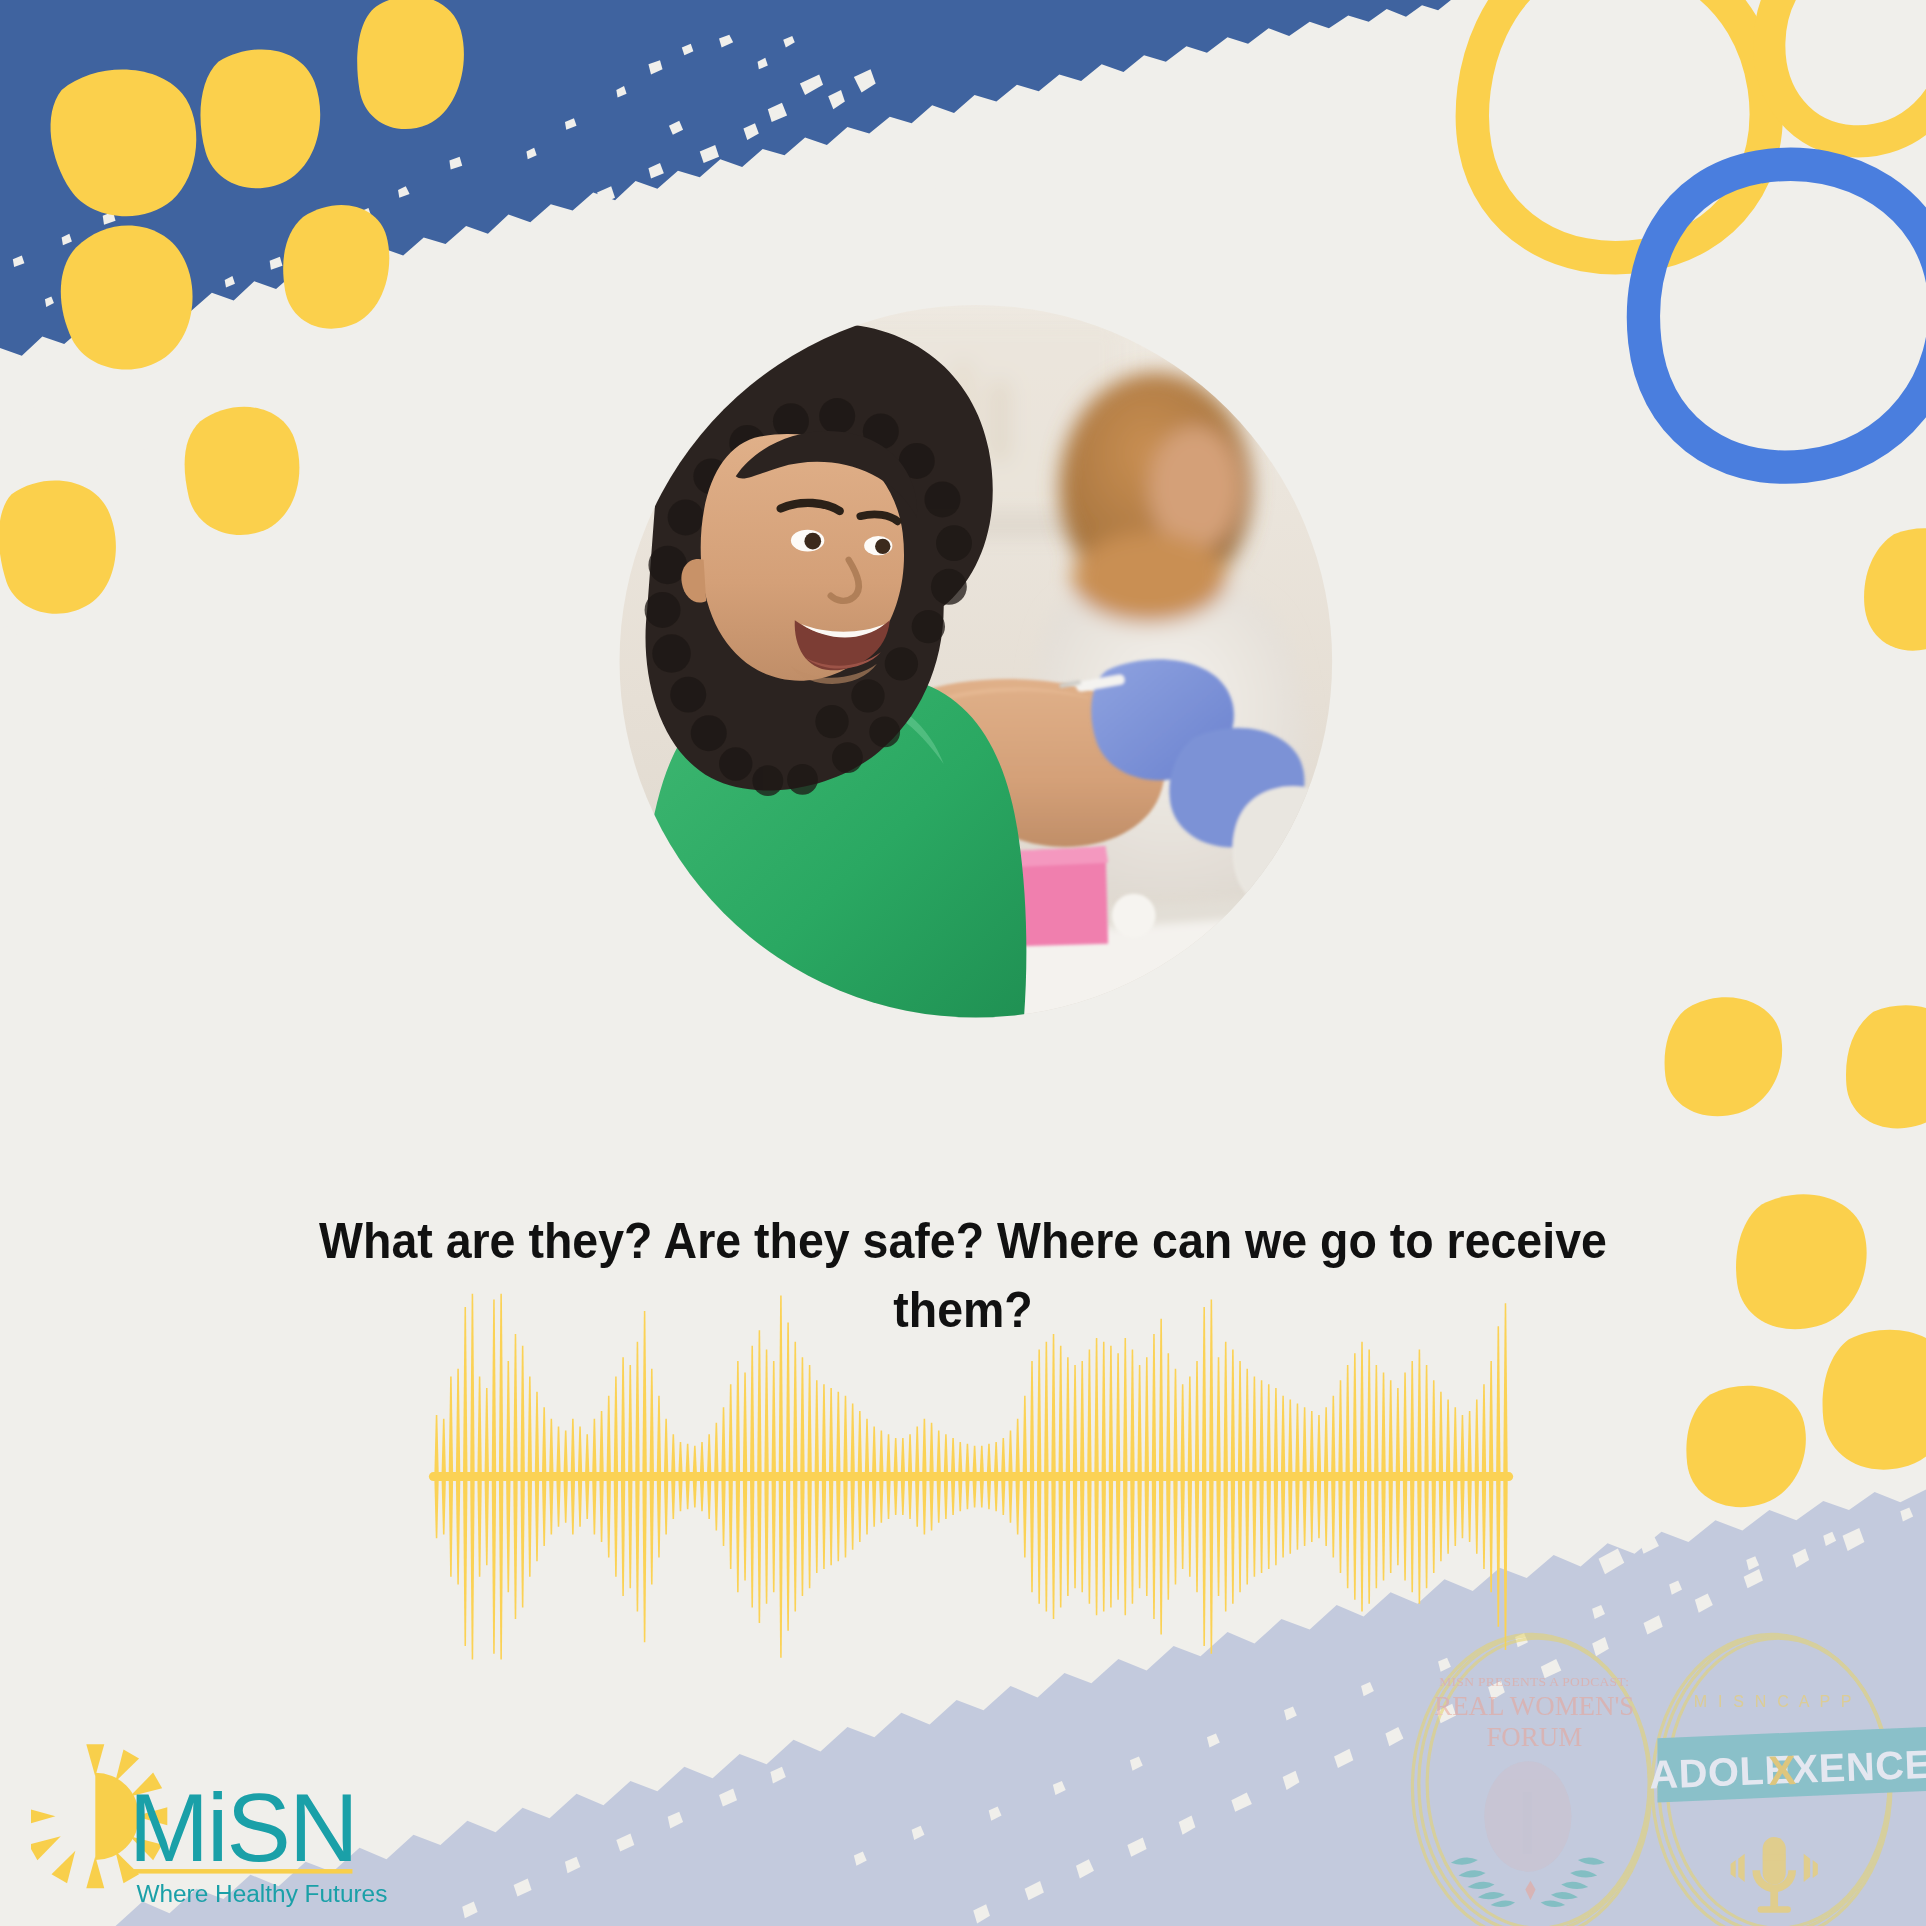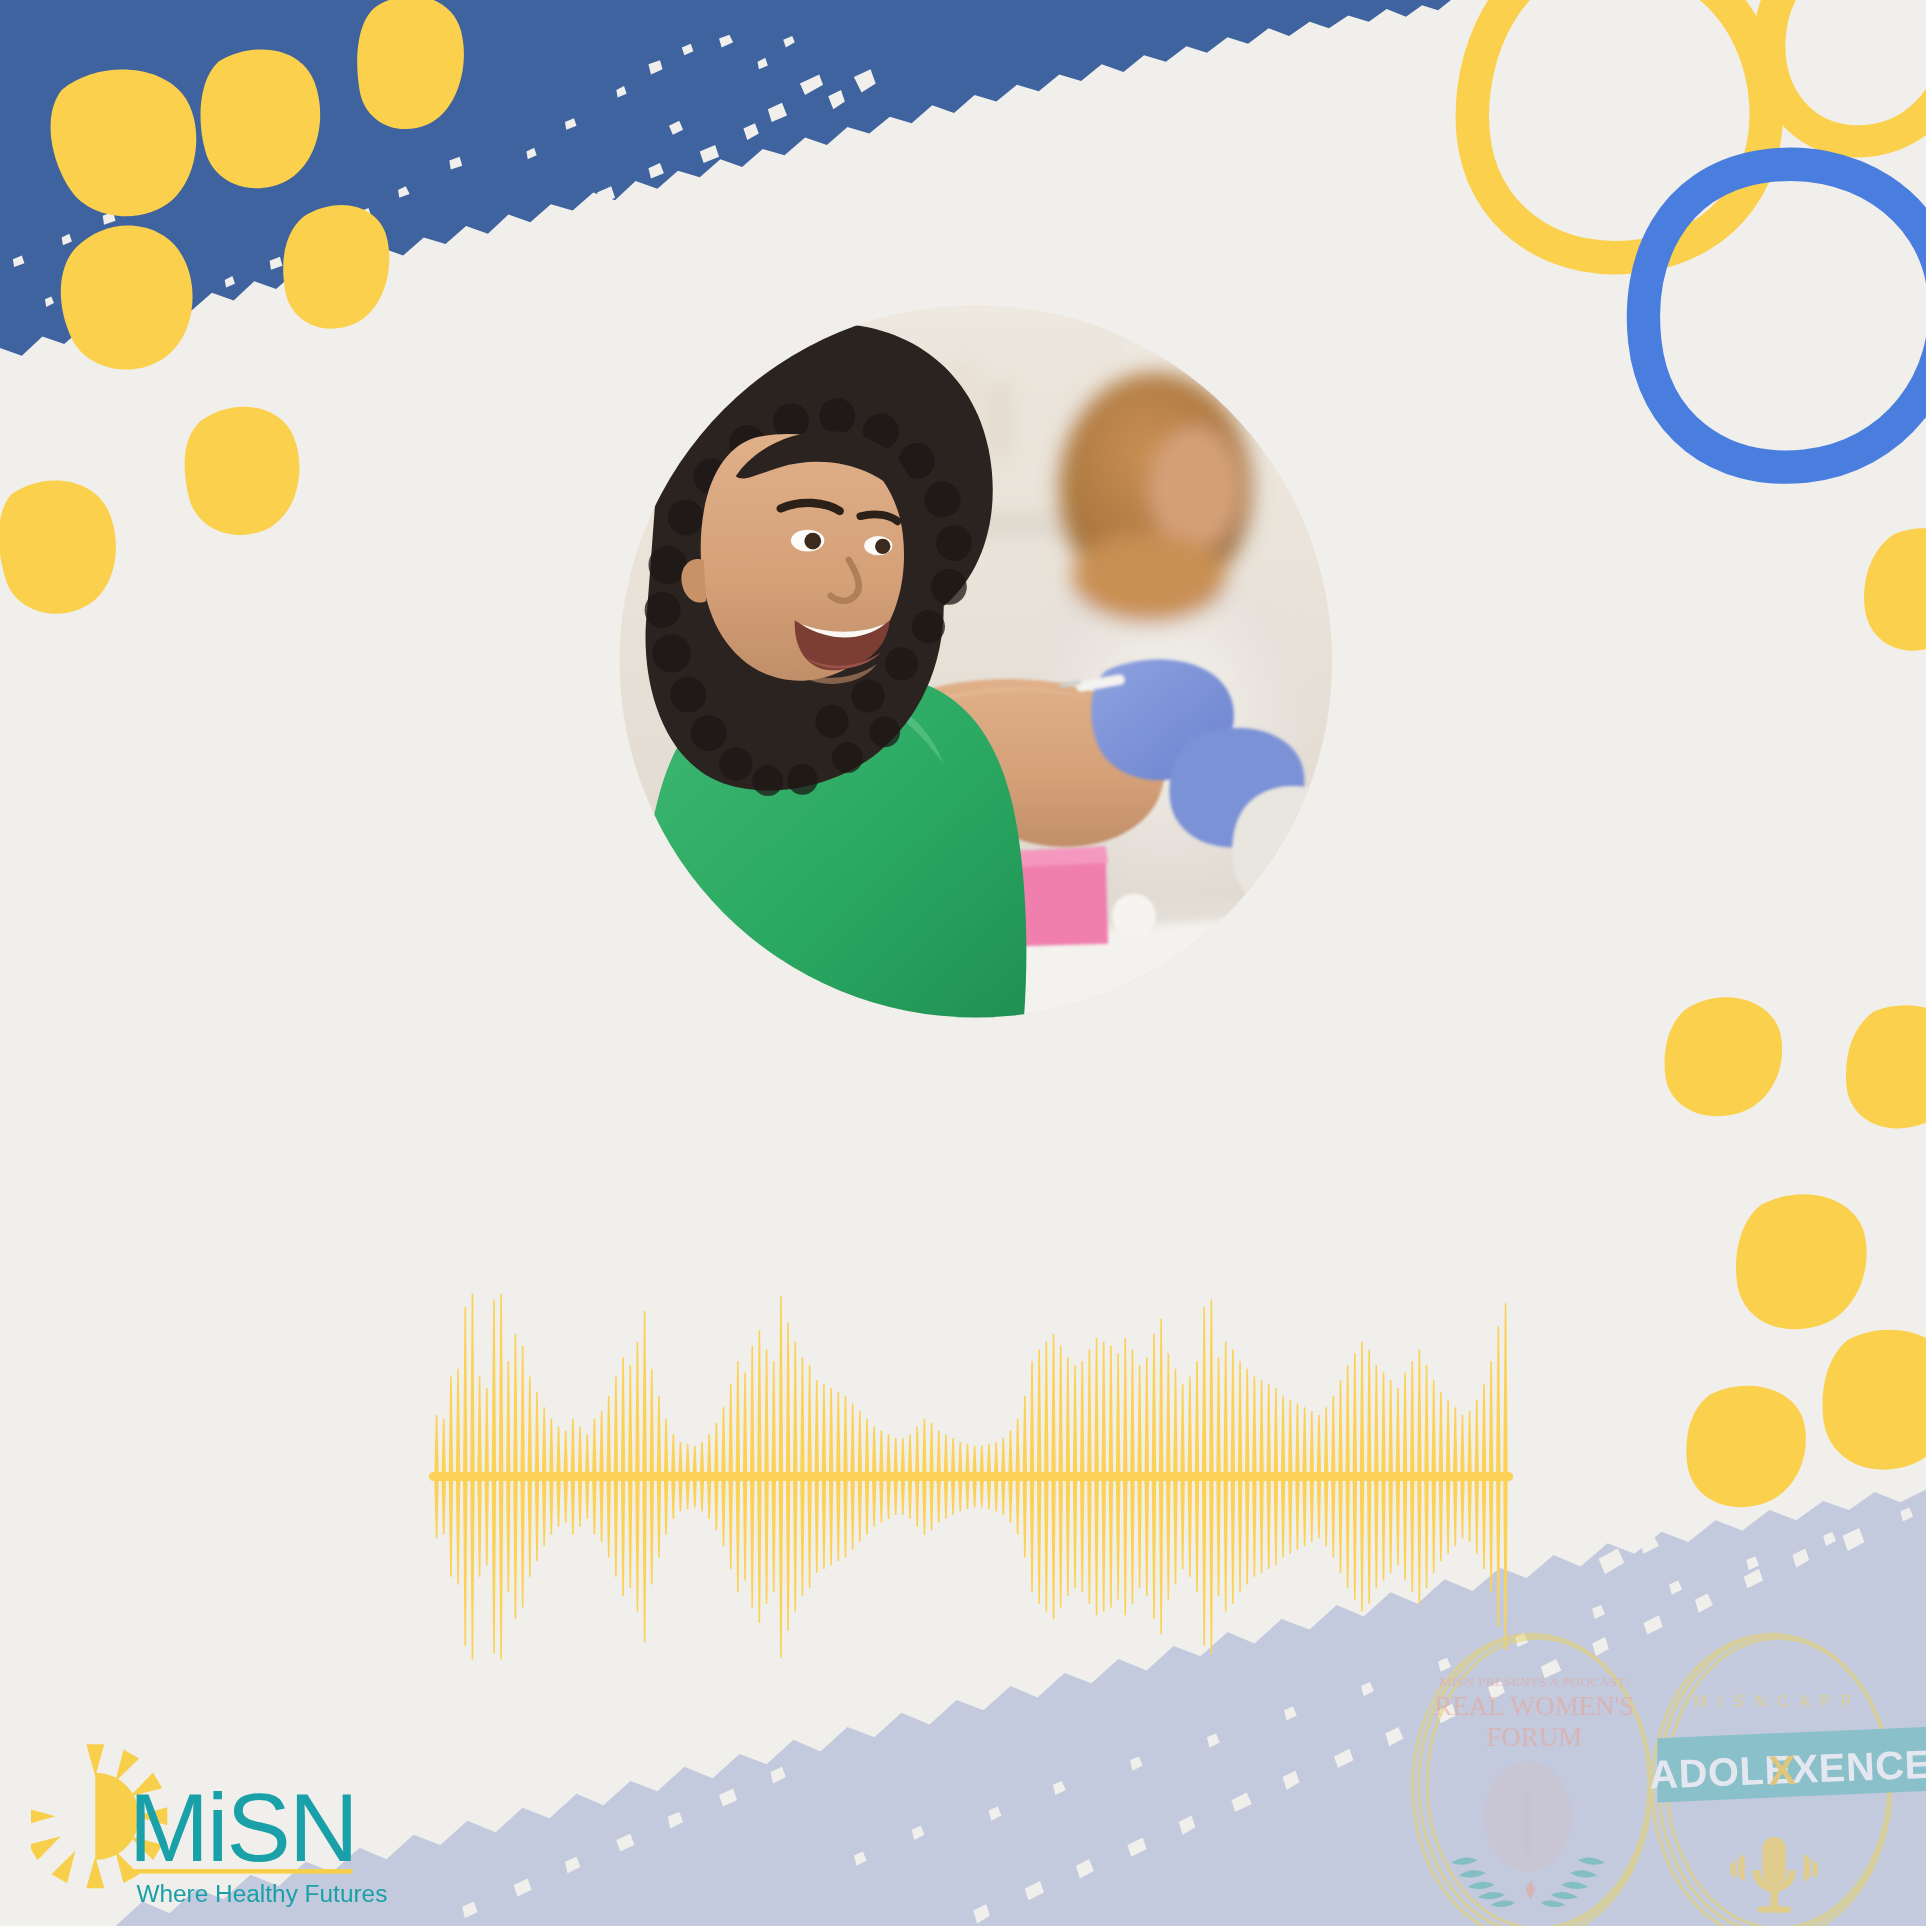--- a/index.html
+++ b/index.html
@@ -574,20 +574,23 @@
         <path d="M2296.802013422819,2300 L2299.1020134228193,2180 L2301.502013422819,2180 L2303.802013422819,2300 L2301.502013422819,2420 L2299.1020134228193,2420 Z" fill="#fbd255"></path>
         <path d="M2307.9765100671143,2300 L2310.2765100671145,2156 L2312.676510067114,2156 L2314.9765100671143,2300 L2312.676510067114,2444 L2310.2765100671145,2444 Z" fill="#fbd255"></path>
         <path d="M2319.1510067114095,2300 L2321.4510067114097,2120 L2323.8510067114094,2120 L2326.1510067114095,2300 L2323.8510067114094,2480 L2321.4510067114097,2480 Z" fill="#fbd255"></path>
         <path d="M2330.3255033557048,2300 L2332.625503355705,2066 L2335.0255033557046,2066 L2337.3255033557048,2300 L2335.0255033557046,2534 L2332.625503355705,2534 Z" fill="#fbd255"></path>
         <path d="M2341.5,2300 L2343.8,2030 L2346.2,2030 L2348.5,2300 L2346.2,2570 L2343.8,2570 Z" fill="#fbd255"></path>
         <rect x="668" y="2293" width="1689" height="14" rx="7" fill="#fbd255"></rect>
       </g>
   </svg>
 
 
+  <div id="subtitle-wrap">
+    <span id="subtitle">What are they? Are they safe? Where can we go to receive them?</span>
+  </div>
 
   <div id="misn-logo">
     <svg viewBox="0 0 560 300" width="360" height="193">
 
       <g fill="#f8cf4b">
         <path d="M100,60 a68,68 0 0 1 0,136 z" transform="translate(0,0)"></path>
         <g>
           <path d="M100,44 L86,-6 L114,-6 Z" transform="translate(0,22)"></path>
           <path d="M100,44 L86,-6 L114,-6 Z" transform="rotate(30 100 128) translate(0,22)"></path>
           <path d="M100,44 L86,-6 L114,-6 Z" transform="rotate(60 100 128) translate(0,22)"></path>

